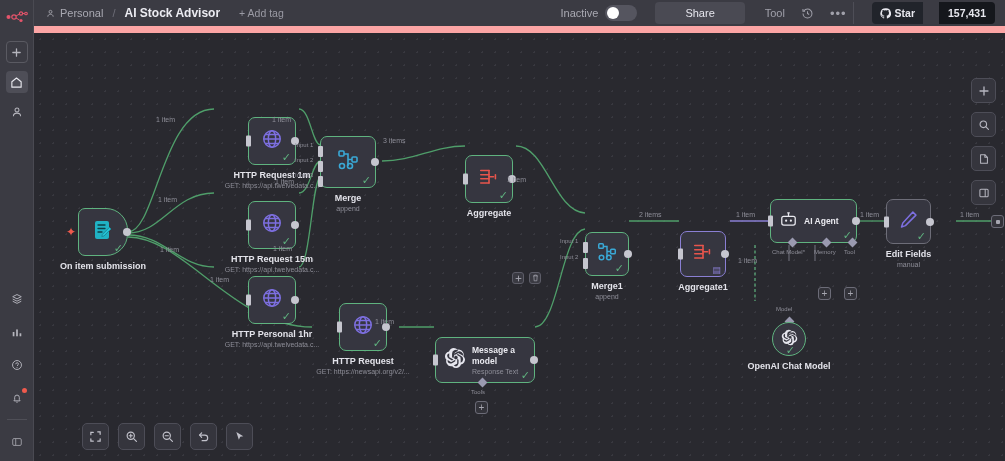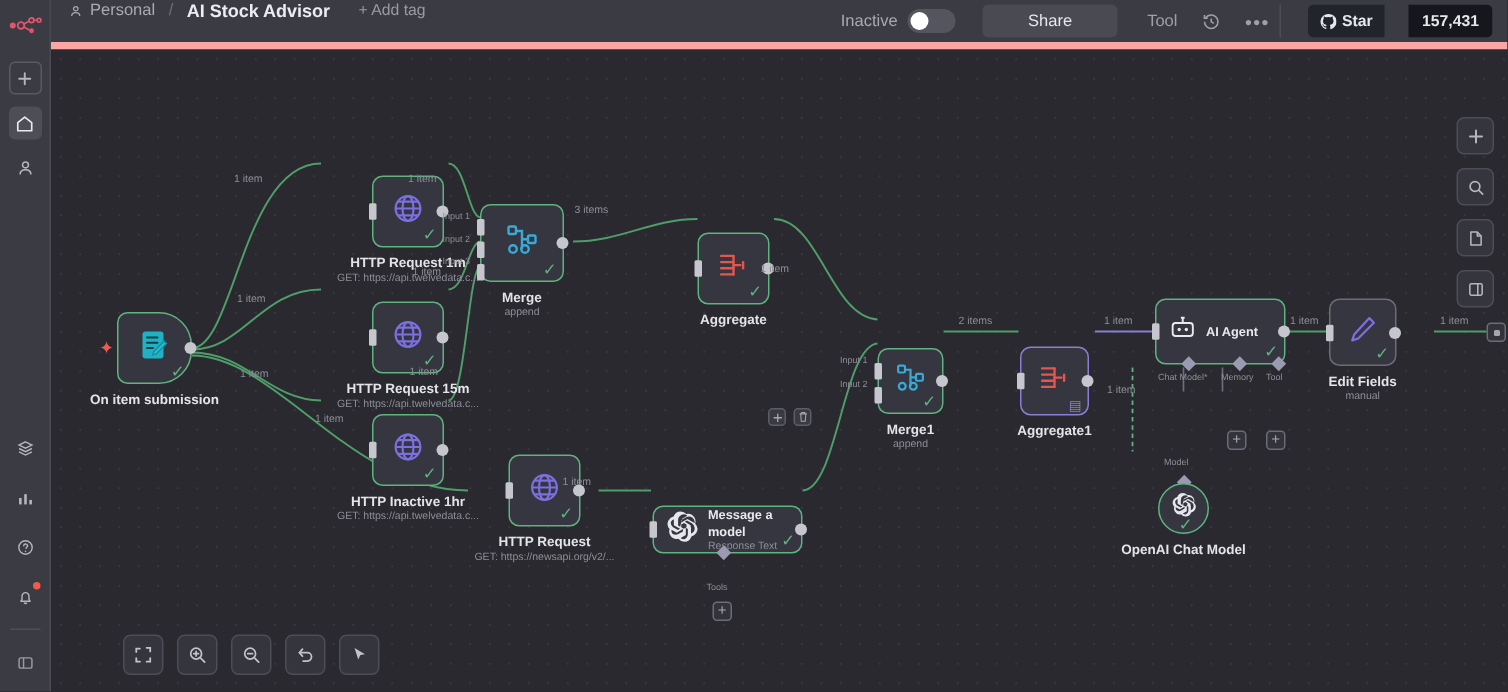--- a/index.html
+++ b/index.html
@@ -31,22 +31,22 @@
   .rail-bottom .rail-btn { margin-top: 11px; }
   .badge-dot {
     position: absolute; top: 1px; right: 1px; width: 5px; height: 5px;
     border-radius: 50%; background: #ef5a4d;
   }
   .rail-divider { width: 20px; height: 1px; background: #4f4f57; margin-top: 10px; }
 
   
   #topbar {
     position: absolute; left: 34px; top: 0; right: 0; height: 33px;
-    background: #3b3b43; border-bottom: 5px solid #fca5a5;
-    display: flex; align-items: flex-start; padding: 0 0 0 12px;
+    background: #3b3b43; border-bottom: 7px solid #fca5a5;
+    display: flex; align-items: center; padding: 0 0 0 12px;
   }
   .crumb { display: flex; align-items: center; gap: 5px; font-size: 11px; color: #a9a9b2; }
   .crumb-title { color: #ececf2; font-size: 12px; font-weight: bold; }
   .crumb-sep { color: #6e6e78; margin: 0 4px; }
   .add-tag { font-size: 10.5px; color: #9a9aa4; margin-left: 14px; }
   .top-right { margin-left: auto; display: flex; align-items: center; height: 100%; }
   .inactive-label { font-size: 11px; color: #a9a9b2; margin-right: 7px; }
   .toggle {
     width: 32px; height: 16px; border-radius: 9px; background: #55555f;
     position: relative; display: inline-block;
@@ -123,21 +123,21 @@
   
   .trigger-box {
     width: 50px; height: 48px; background: #363640;
     border: 1px solid #5fb37f; border-radius: 7px 22px 22px 7px;
     display: flex; align-items: center; justify-content: center; position: relative;
   }
   .bolt { position: absolute; left: -13px; top: 50%; transform: translateY(-50%); color: #ef5a4d; font-size: 12px; }
 
   
   .node-wide {
-    width: 100px; height: 32px; background: #363640; border: 1px solid #5fb37f;
+    width: 100px; height: 46px; background: #363640; border: 1px solid #5fb37f;
     border-radius: 7px; display: flex; align-items: center; gap: 6px;
     padding: 0 8px; position: relative;
   }
   .wide-text { display: flex; flex-direction: column; }
   .wide-title { font-size: 8.5px; color: #e9e9ef; font-weight: bold; line-height: 1.2; }
   .wide-sub { font-size: 7px; color: #8e8e98; margin-top: 2px; }
 
   
   .circle-node {
     width: 34px; height: 34px; border-radius: 50%; background: #363640;
@@ -420,21 +420,21 @@
             <svg width="22" height="22" viewBox="0 0 24 24" stroke="#7d6fe0" stroke-width="1.6" fill="none">
               <circle cx="12" cy="12" r="9"></circle>
                 <ellipse cx="12" cy="12" rx="4" ry="9"></ellipse>
                 <path d="M3 12h18M4.5 7h15M4.5 17h15"></path>
             </svg>
           </span>
           <span class="check">✓</span>
           <span class="port out"></span>
         </div>
         <div class="node-label">
-          <div class="node-title">HTTP Inactive 1hr</div>
+          <div class="node-title">HTTP Personal 1hr</div>
           <div class="node-sub">GET: https://api.twelvedata.c...</div>
         </div>
       </div>
 
       <div class="node" style="left:286px; top:103px;">
         <div class="node-box node-sq" style="width:56px;height:52px;">
           <span class="port in" style="top:9px;transform:none;"></span>
           <span class="port in" style="top:24px;transform:none;"></span>
           <span class="port in" style="top:39px;transform:none;"></span>
           <span>

